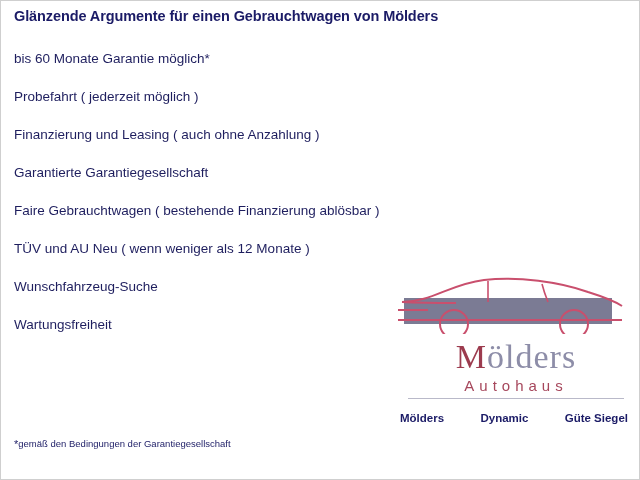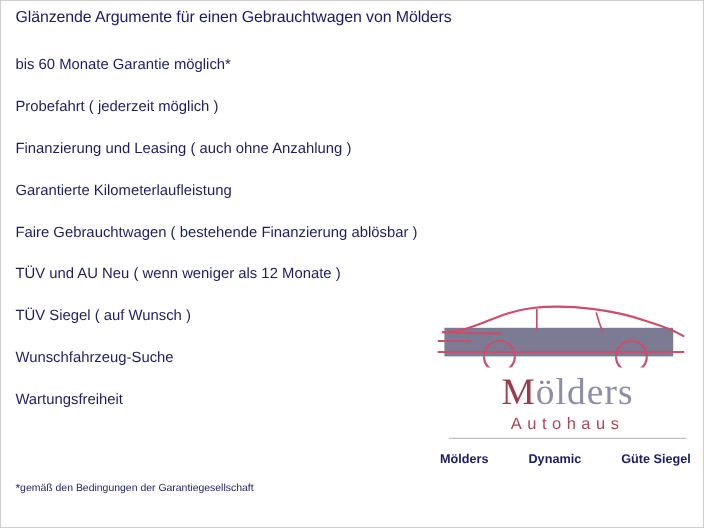--- a/index.html
+++ b/index.html
@@ -27,21 +27,21 @@
     left: 0; top: 0; right: 0; bottom: 0;
     border: 1px solid #cfcfcf;
     pointer-events: none;
   }
 
   .headline {
     position: absolute;
     left: 14px;
     top: 8px;
     font-size: 14.5px;
-    font-weight: normal;
+    font-weight: bold;
     color: #1b1b66;
     letter-spacing: -0.1px;
     white-space: nowrap;
   }
 
   .bullets {
     position: absolute;
     left: 14px;
     top: 40px;
     width: 560px;
@@ -135,24 +135,23 @@
 <body>
 
 <div id="page">
 
   <div class="headline">Glänzende Argumente für einen Gebrauchtwagen von Mölders</div>
 
   <div class="bullets">
     <div class="bullet">bis 60 Monate Garantie möglich*</div>
     <div class="bullet">Probefahrt ( jederzeit möglich )</div>
     <div class="bullet">Finanzierung und Leasing ( auch ohne Anzahlung )</div>
-    <div class="bullet">Garantierte Kilometerlaufleistung</div>
+    <div class="bullet">Garantierte Garantiegesellschaft</div>
     <div class="bullet">Faire Gebrauchtwagen ( bestehende Finanzierung ablösbar )</div>
     <div class="bullet">TÜV und AU Neu ( wenn weniger als 12 Monate )</div>
-    <div class="bullet">TÜV Siegel ( auf Wunsch )</div>
     <div class="bullet">Wunschfahrzeug-Suche</div>
     <div class="bullet">Wartungsfreiheit</div>
   </div>
 
   <div class="footnote">
     <span class="star">*</span><span>gemäß den Bedingungen der Garantiegesellschaft</span>
   </div>
 
   <div id="logo">
 

